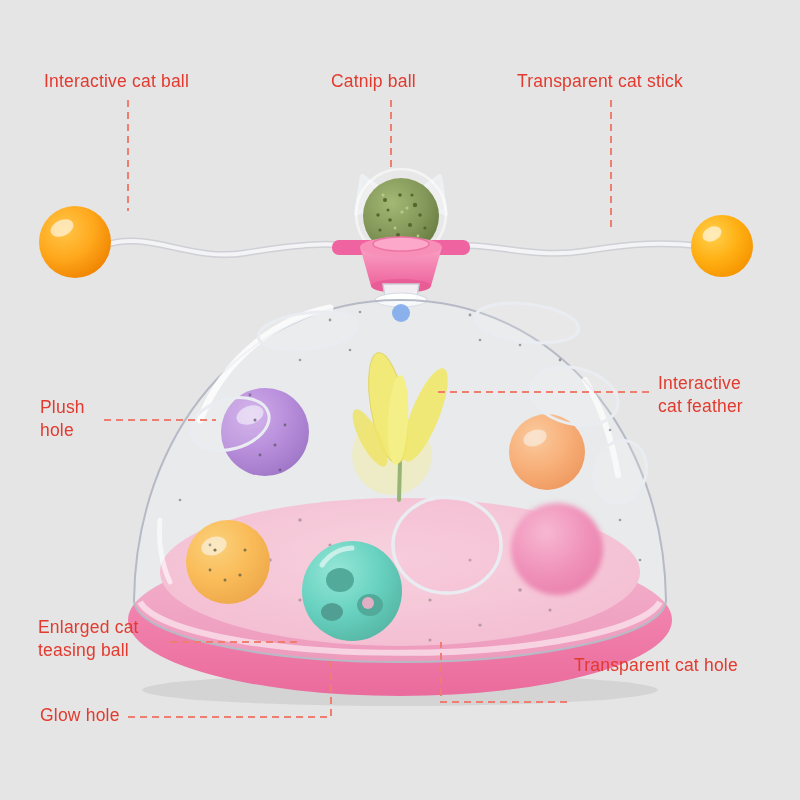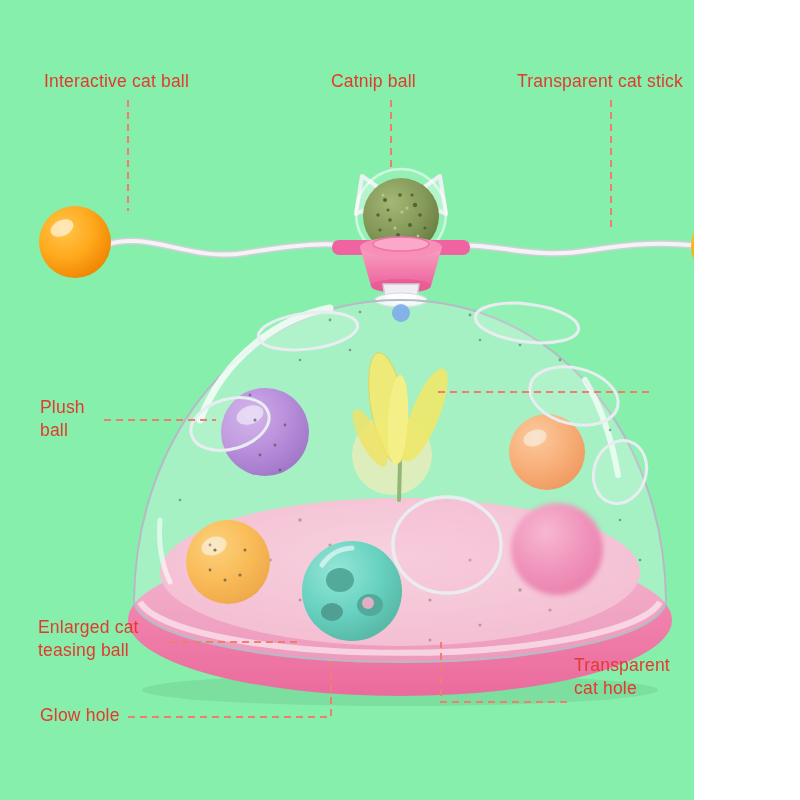--- a/index.html
+++ b/index.html
@@ -1,19 +1,19 @@
 <!DOCTYPE html>
 <html style="--label-color: #e23a2e;"><head>
 <meta charset="utf-8">
 <style>
   html,body{margin:0;padding:0;background:#ffffff;}
   .stage{
     position:relative;
-    width:694px;height:800px;
-    background:#86efac;
+    width:800px;height:800px;
+    background:#e5e5e5;
     overflow:hidden;
     font-family:"Liberation Sans", sans-serif;
   }
   .stage svg{position:absolute;left:0;top:0;}
   .label{
     position:absolute;
     font-size:17.5px;
     font-weight:500;
     letter-spacing:.2px;
     color:var(--label-color,#e23a2e);
@@ -256,18 +256,20 @@
       <path d="M170,642 H297"></path>
       <path d="M128,717 H331 V660"></path>
       <path d="M567,702 H441 V642"></path>
     </g>
   </svg>
 
   <div class="label" style="left:44px;top:70px">Interactive cat ball</div>
   <div class="label" style="left:331px;top:70px">Catnip ball</div>
   <div class="label" style="left:517px;top:70px">Transparent cat stick</div>
   <div class="label" style="left:40px;top:396px">Plush
-ball</div>
+hole</div>
+  <div class="label" style="left:658px;top:372px">Interactive
+cat feather</div>
   <div class="label" style="left:38px;top:616px">Enlarged cat
 teasing ball</div>
   <div class="label" style="left:40px;top:704px">Glow hole</div>
   <div class="label" style="left:574px;top:654px">Transparent cat hole</div>
 </div>
 
 </body></html>

